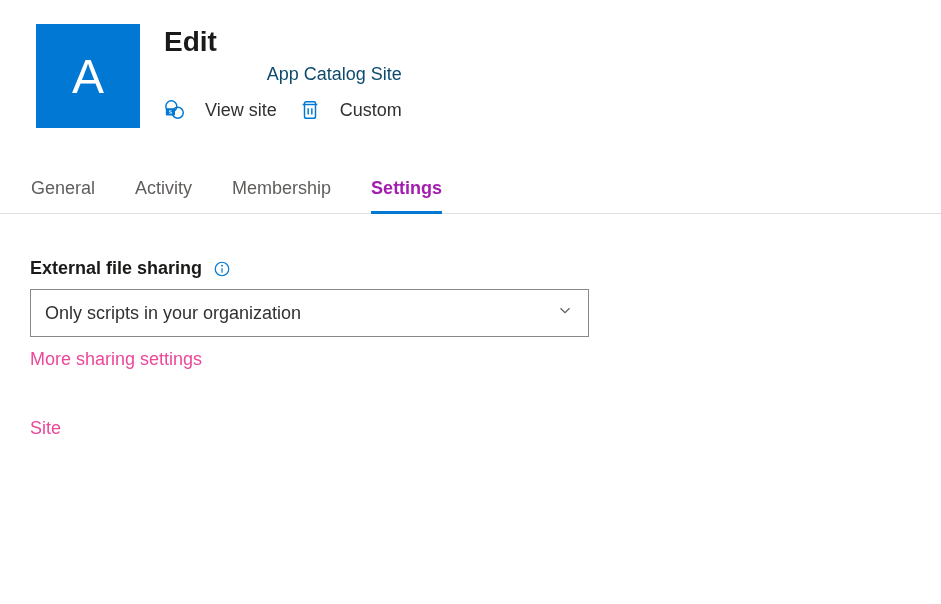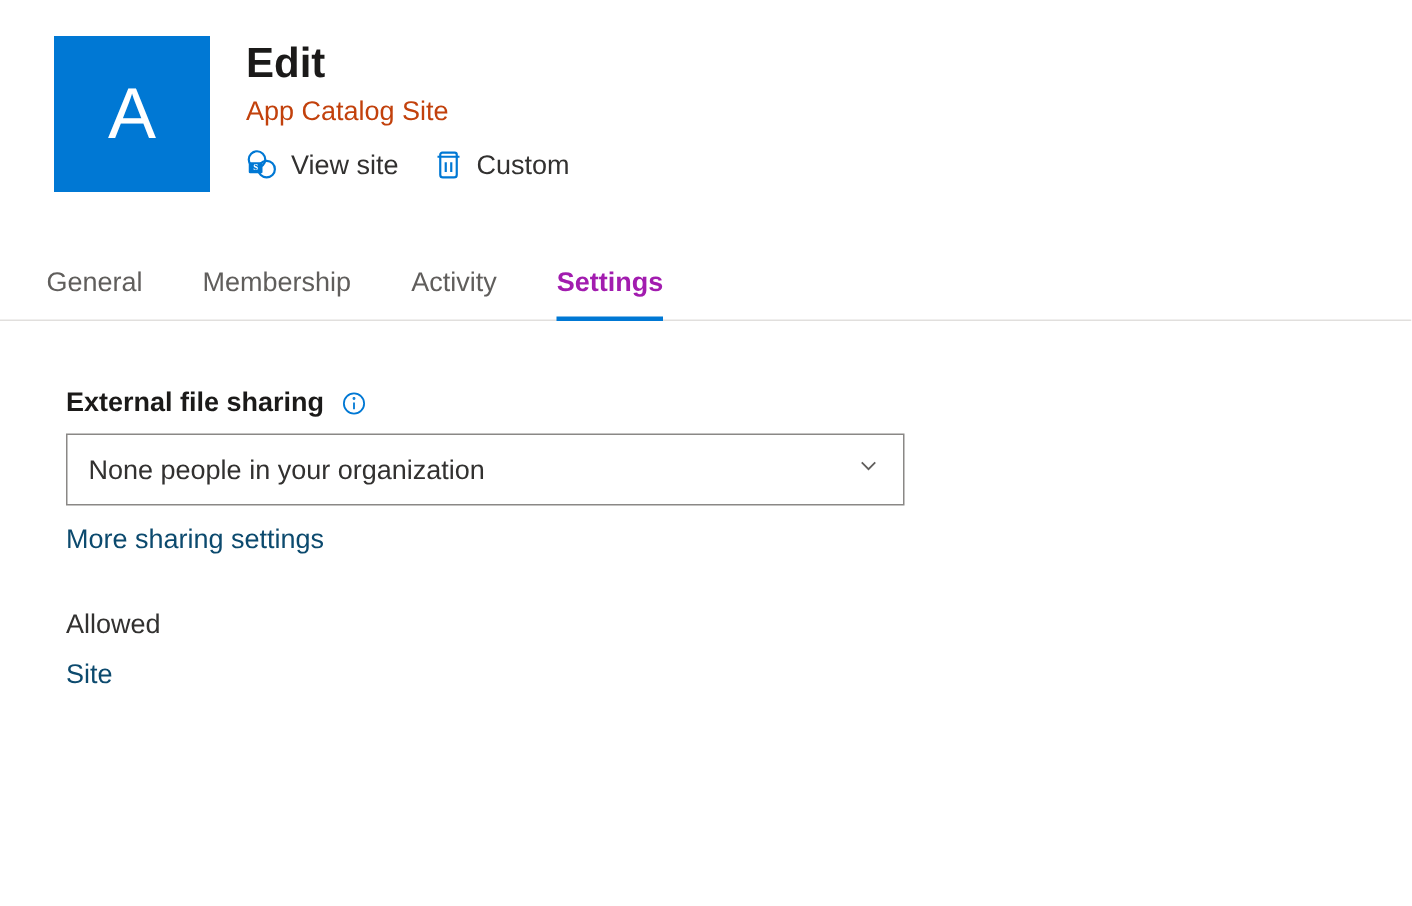--- a/index.html
+++ b/index.html
@@ -40,32 +40,33 @@
       padding-top: 2px;
     }
     .site-title {
       font-size: 28px;
       font-weight: 600;
       color: #1b1a19;
     }
     .site-subtitle {
       font-size: 18px;
       font-weight: 400;
-      color: #c2410c;
+      color: #0c4a6e;
+      text-align: right;
     }
     .header-actions {
       display: flex;
       gap: 22px;
       align-items: center;
       margin-top: 8px;
     }
     .action-link {
       display: flex;
       align-items: center;
-      gap: 8px;
+      gap: 19px;
       font-size: 18px;
       color: #323130;
       cursor: pointer;
       text-decoration: none;
     }
     .action-icon {
       width: 22px;
       height: 22px;
       display: flex;
       align-items: center;
@@ -87,21 +88,21 @@
       border-bottom: 3px solid transparent;
       margin-bottom: -1px;
     }
     .tab.active {
       color: #a21caf;
       font-weight: 600;
       border-bottom-color: #0078d4;
     }
     .content {
       display: flex;
-      padding: 44px 36px 0 44px;
+      padding: 44px 36px 0 30px;
       gap: 120px;
     }
     .col-left {
       width: 560px;
     }
     .col-right {
       flex: 1;
     }
     .setting-group {
       margin-bottom: 36px;
@@ -142,21 +143,21 @@
     }
     .select-chevron {
       position: absolute;
       right: 14px;
       top: 50%;
       transform: translateY(-50%);
       color: #605e5c;
     }
     .link-text {
       font-size: 18px;
-      color: #0c4a6e;
+      color: #ec4899;
       cursor: pointer;
       margin-top: 12px;
       display: inline-block;
     }
     .setting-value {
       font-size: 18px;
       color: #323130;
       margin-top: 2px;
     }
   </style>
@@ -191,50 +192,49 @@
           </svg>
         </span>
         <span>Custom</span>
       </a>
     </div>
   </div>
 </div>
 
 <div class="tabs">
   <div class="tab">General</div>
+  <div class="tab">Activity</div>
   <div class="tab">Membership</div>
-  <div class="tab">Activity</div>
   <div class="tab active">Settings</div>
 </div>
 
 <div class="content">
   <div class="col-left">
 
     <div class="setting-group">
       <div class="setting-label">
         <span>External file sharing</span>
         <span class="info-icon">
           <svg viewBox="0 0 24 24" fill="none" stroke="#0078d4" stroke-width="1.6">
             <circle cx="12" cy="12" r="9"></circle>
             <line x1="12" y1="11" x2="12" y2="17"></line>
             <circle cx="12" cy="7.5" r="0.5" fill="#0078d4"></circle>
           </svg>
         </span>
       </div>
       <div class="select-box">
-        <span>None people in your organization</span>
+        <span>Only scripts in your organization</span>
         <span class="select-chevron">
           <svg viewBox="0 0 24 24" width="18" height="18" fill="none" stroke="#605e5c" stroke-width="1.6">
             <polyline points="6 9 12 15 18 9"></polyline>
           </svg>
         </span>
       </div>
       <a class="link-text">More sharing settings</a>
     </div>
 
     <div class="setting-group">
-      <div class="setting-value">Allowed</div>
       <a class="link-text">Site</a>
     </div>
 
   </div>
 
 </div>
 
 </body></html>

